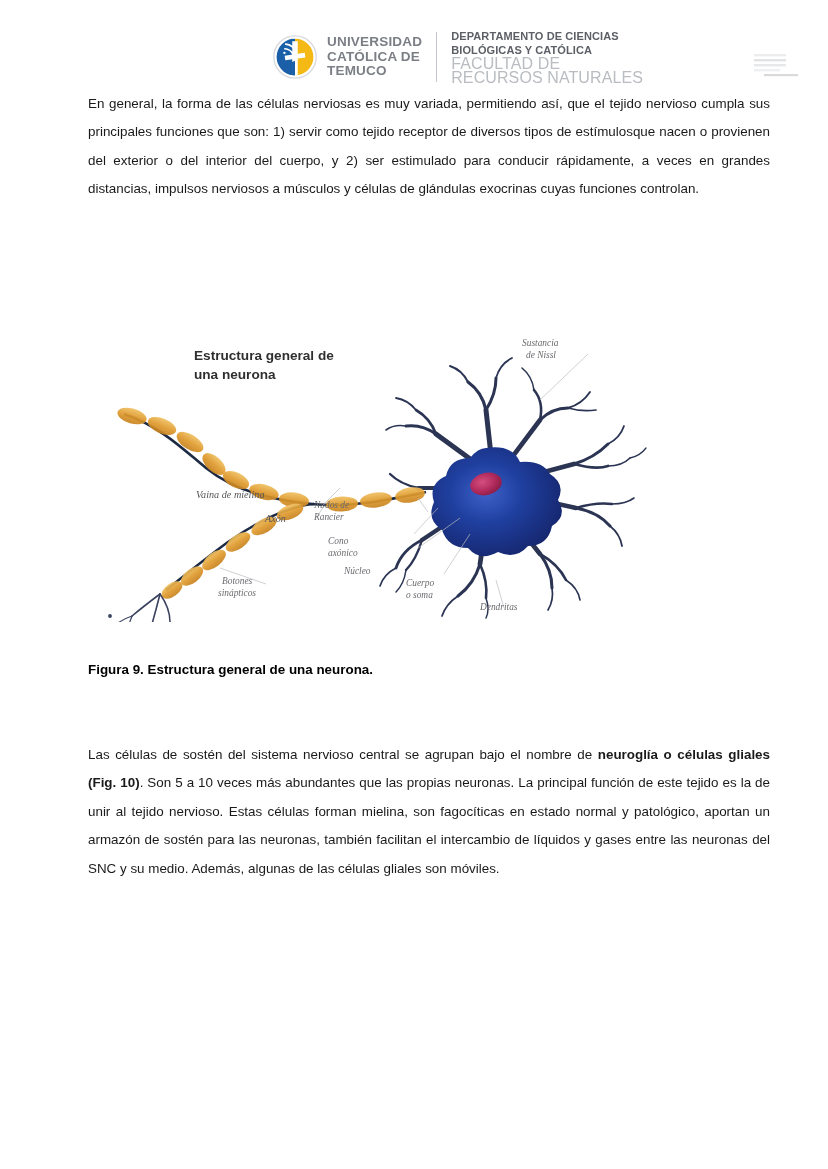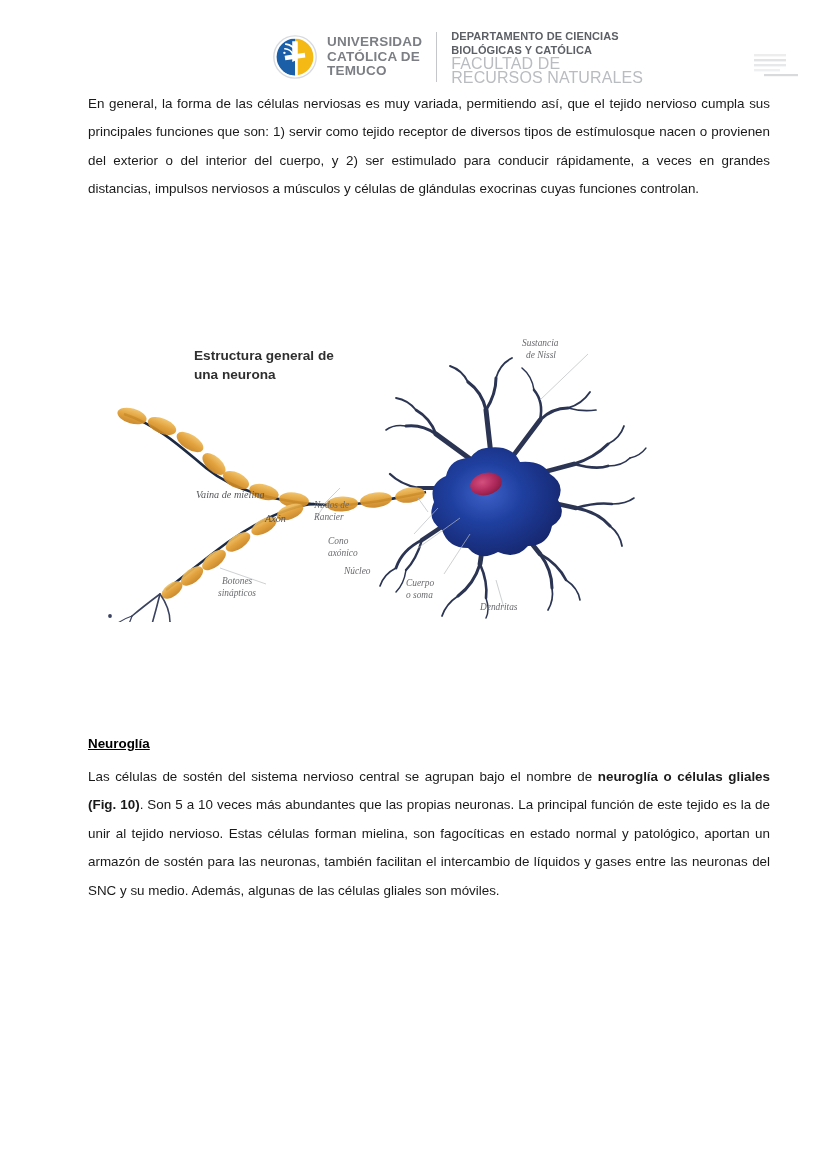--- a/index.html
+++ b/index.html
@@ -381,19 +381,21 @@
       <text class="fig-label-sm" x="318" y="264">Cuerpo</text>
       <text class="fig-label-sm" x="318" y="276">o soma</text>
 
       <text class="fig-label-sm" x="134" y="262">Botones</text>
       <text class="fig-label-sm" x="130" y="274">sinápticos</text>
 
       <text class="fig-label-sm" x="392" y="288">Dendritas</text>
     </svg>
   </div>
 
+  <div style="position:absolute; left:88px; top:660px; width:682px;">
+    <p class="fig-caption">Figura 9. Estructura general de una neurona.</p>
+  </div>
 
   <div style="position:absolute; left:88px; top:733px; width:682px;">
-    <p class="section-head">Neuroglía</p>
     <p class="body" style="margin-top:8px;"><span>Las células de sostén del sistema nervioso central se agrupan bajo el nombre de </span><b>neuroglía o células gliales (Fig. 10)</b><span>. Son 5 a 10 veces más abundantes que las propias neuronas. La principal función de este tejido es la de unir al tejido nervioso. Estas células forman mielina, son fagocíticas en estado normal y patológico, aportan un armazón de sostén para las neuronas, también facilitan el intercambio de líquidos y gases entre las neuronas del SNC y su medio. Además, algunas de las células gliales son móviles.</span></p>
   </div>
 
 </div>
 
 </body></html>

